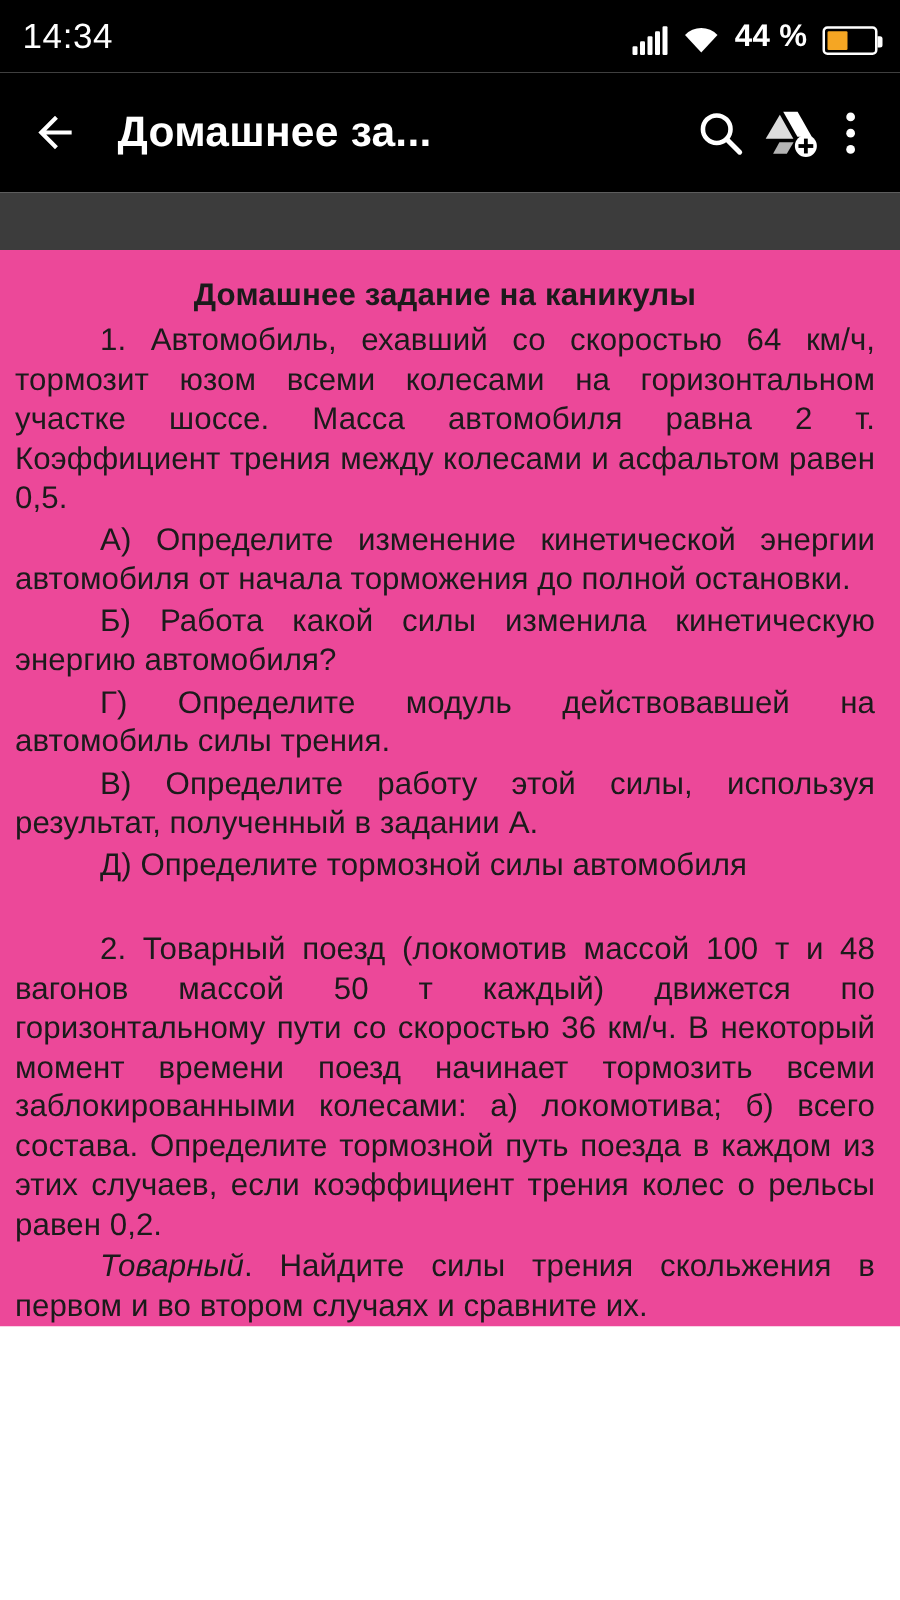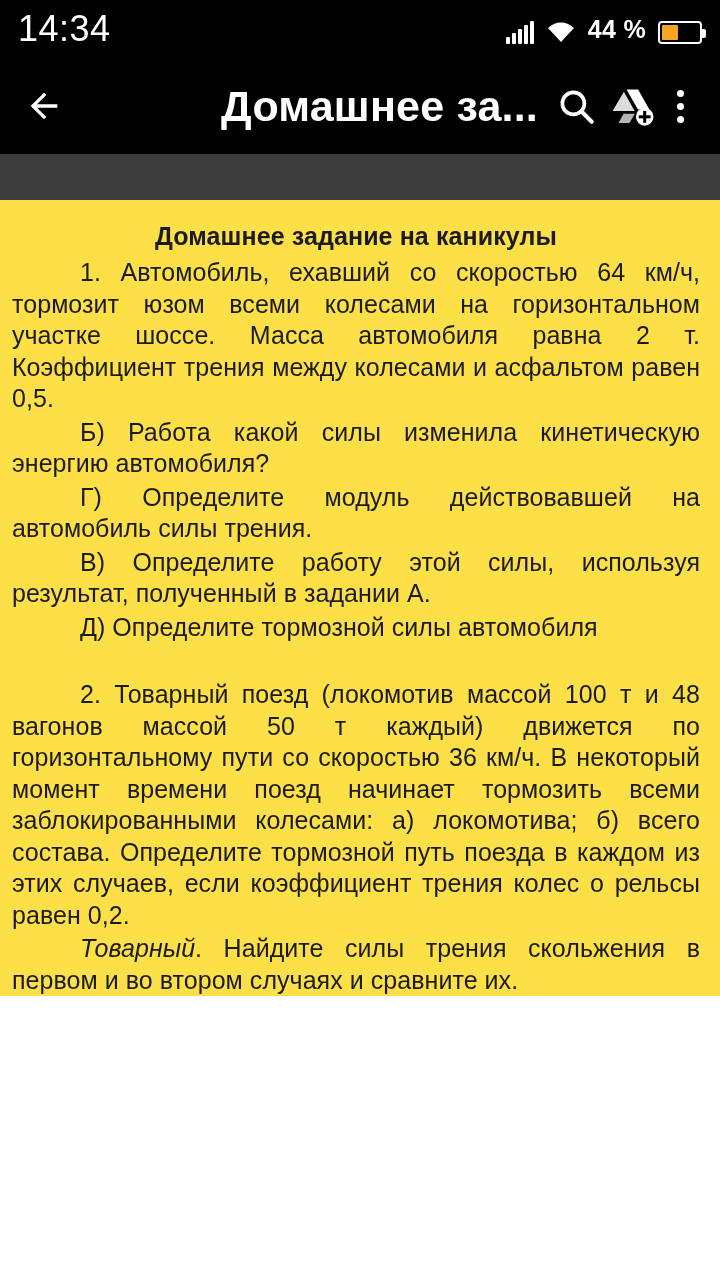--- a/index.html
+++ b/index.html
@@ -20,21 +20,21 @@
     height: 58px;
     background: #000000;
     color: #ffffff;
     display: flex;
     align-items: center;
     justify-content: space-between;
     padding: 0 18px;
     box-sizing: border-box;
   }
   .status-clock {
-    font-size: 36px;
+    font-size: 28px;
     letter-spacing: 0.5px;
     font-family: "Liberation Sans", sans-serif;
   }
   .status-right {
     display: flex;
     align-items: flex-end;
     gap: 12px;
   }
   .signal-icon {
     display: flex;
@@ -102,29 +102,28 @@
     width: 48px;
     height: 48px;
     flex: 0 0 auto;
     display: flex;
     align-items: center;
     justify-content: center;
     margin-right: 12px;
   }
   .app-title {
     flex: 1 1 auto;
-    font-size: 43px;
+    font-size: 34px;
     font-weight: bold;
     white-space: nowrap;
     overflow: hidden;
     text-overflow: ellipsis;
     margin-left: 14px;
     margin-right: 10px;
     letter-spacing: 0.2px;
-    text-align: right;
   }
   .bar-icon {
     width: 56px;
     height: 56px;
     display: flex;
     align-items: center;
     justify-content: center;
     flex: 0 0 auto;
   }
   .overflow-icon {
@@ -148,21 +147,21 @@
   
   .toolbar-strip {
     height: 46px;
     background: #3c3c3c;
   }
 
   
   .doc {
     padding: 22px 20px 0 12px;
     box-sizing: border-box;
-    background: #fde047;
+    background: #ec4899;
     color: #1b1b1b;
   }
   .doc-title {
     text-align: center;
     font-size: 25px;
     font-weight: bold;
     margin: 0 0 6px 0;
     letter-spacing: 0.1px;
   }
   .para {
@@ -234,20 +233,21 @@
       <span></span>
   </div>
 </div>
 
 <div class="toolbar-strip"></div>
 
 <div class="doc">
   <h1 class="doc-title">Домашнее задание на каникулы</h1>
 
   <p class="para">1. Автомобиль, ехавший со скоростью 64 км/ч, тормозит юзом всеми колесами на горизонтальном участке шоссе. Масса автомобиля равна 2 т. Коэффициент трения между колесами и асфальтом равен 0,5.</p>
+  <p class="para">А) Определите изменение кинетической энергии автомобиля от начала торможения до полной остановки.</p>
   <p class="para">Б) Работа какой силы изменила кинетическую энергию автомобиля?</p>
   <p class="para">Г) Определите модуль действовавшей на автомобиль силы трения.</p>
   <p class="para">В) Определите работу этой силы, используя результат, полученный в задании А.</p>
   <p class="para">Д) Определите тормозной силы автомобиля</p>
 
   <p class="para gap">2. Товарный поезд (локомотив массой 100 т и 48 вагонов массой 50 т каждый) движется по горизонтальному пути со скоростью 36 км/ч. В некоторый момент времени поезд начинает тормозить всеми заблокированными колесами: а) локомотива; б) всего состава. Определите тормозной путь поезда в каждом из этих случаев, если коэффициент трения колес о рельсы равен 0,2.</p>
 
   <p class="para"><span class="ital">Товарный</span><span>. Найдите силы трения скольжения в первом и во втором случаях и сравните их.</span></p>
 </div>
 

